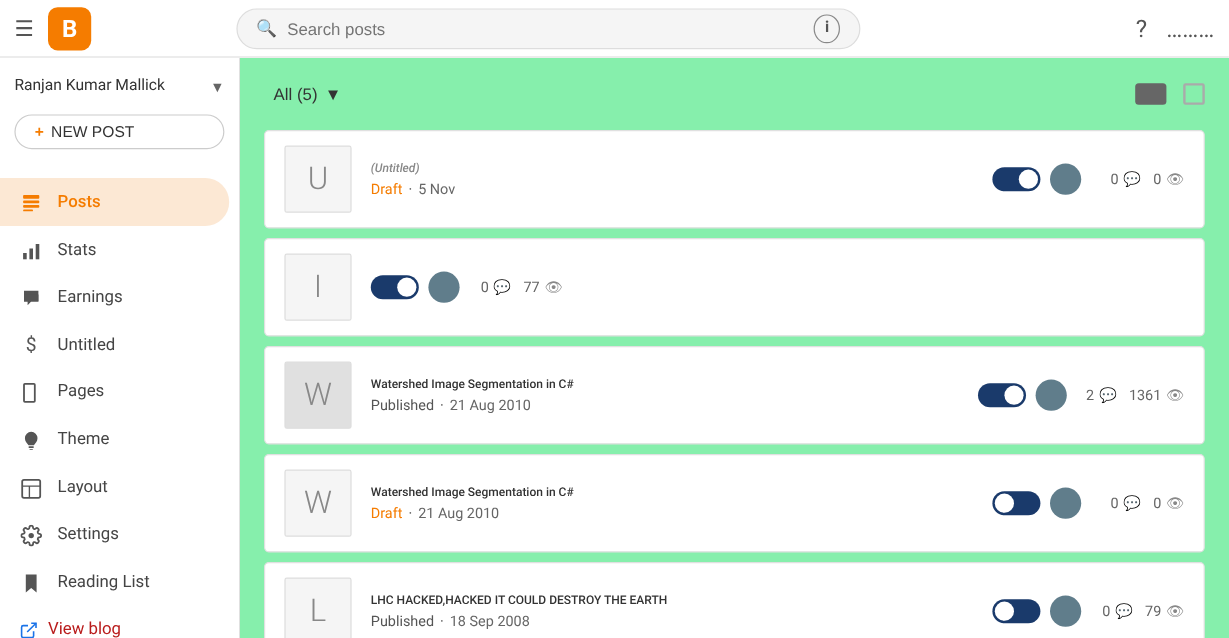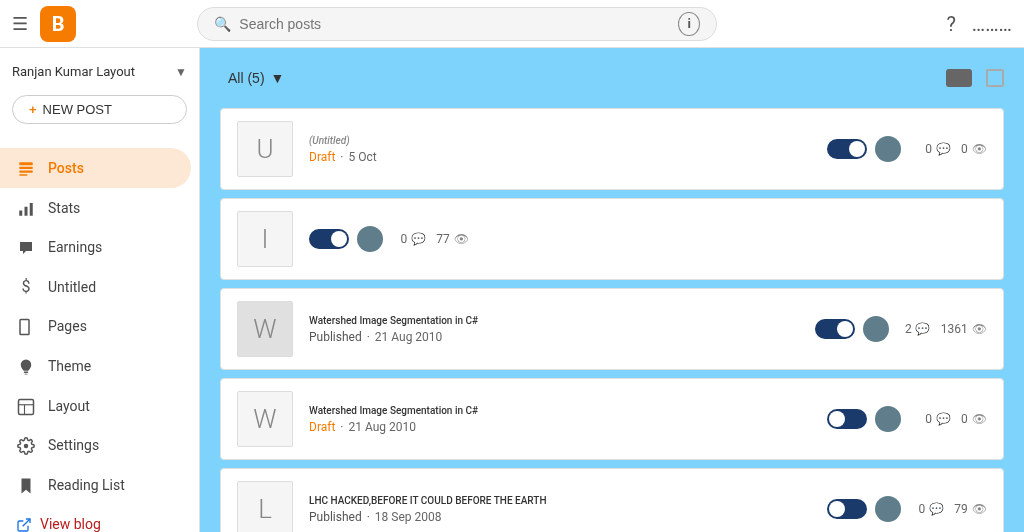--- a/index.html
+++ b/index.html
@@ -78,21 +78,21 @@
 
     
     .view-blog-item {
       display: flex; align-items: center; gap: 8px;
       padding: 10px 16px; cursor: pointer; color: #1a73e8; font-size: 14px;
     }
     .view-blog-icon { color: #1a73e8; font-size: 15px; }
 
     
     .main-content {
-      flex: 1; background: #7dd3fc; overflow-y: auto; padding: 16px 20px;
+      flex: 1; background: #86efac; overflow-y: auto; padding: 16px 20px;
       height: calc(532px - 48px);
     }
     .toolbar {
       display: flex; align-items: center; margin-bottom: 16px;
     }
     .filter-dropdown {
       display: flex; align-items: center; gap: 6px;
       border: none; background: transparent; cursor: pointer;
       font-size: 14px; color: #333; padding: 6px 8px;
       border-radius: 4px;
@@ -160,21 +160,21 @@
   <div class="top-bar-right">
     <span class="help-icon">?</span>
     <span class="grid-icon">………</span>
   </div>
 </div>
 
 <div class="app-body">
 
   <div class="sidebar">
     <div class="account-row">
-      <span class="account-name">Ranjan Kumar Layout</span>
+      <span class="account-name">Ranjan Kumar Mallick</span>
       <span class="chevron-down">▼</span>
     </div>
     <button class="new-post-btn">
       <span class="plus">+</span>
       <span>NEW POST</span>
     </button>
     <div class="sidebar-divider"></div>
 
     <div class="sidebar-item active">
       <span class="si-icon">
@@ -292,21 +292,21 @@
     <div id="posts-list">
         <div class="post-card">
     <div class="post-thumb" style="background:#f5f5f5;">
       <span style="font-size:26px;color:#888;font-weight:300;">U</span>
     </div>
     <div class="post-info">
       <div class="post-title" style="font-style:italic;color:#888;">(Untitled)</div>
       <div class="post-meta">
         <span class="post-status" style="color:#f57c00;">Draft</span>
         <span class="dot"> · </span>
-        <span class="post-date">5 Oct</span>
+        <span class="post-date">5 Nov</span>
       </div>
     </div>
     <div class="post-actions">
       <div class="toggle-switch" style="background:#1a3a6b; width:40px; height:20px; border-radius:10px; position:relative; cursor:pointer;">
         <div style="width:16px;height:16px;background:#fff;border-radius:50%;position:absolute;top:2px;right:2px;left:auto;"></div>
       </div>
       <div class="avatar-small" style="width:26px;height:26px;border-radius:50%;background:#607d8b;display:flex;align-items:center;justify-content:center;color:#fff;font-size:11px;"></div>
     </div>
     <div class="post-stats">
       <span>0</span>
@@ -380,21 +380,21 @@
       <span style="color:#888;">💬</span>
       <span style="margin-left:6px;">0</span>
       <span style="color:#888;">👁</span>
     </div>
   </div>
         <div class="post-card">
     <div class="post-thumb" style="background:#f5f5f5;">
       <span style="font-size:26px;color:#888;font-weight:300;">L</span>
     </div>
     <div class="post-info">
-      <div class="post-title" style="">LHC HACKED,BEFORE IT COULD BEFORE THE EARTH</div>
+      <div class="post-title" style="">LHC HACKED,HACKED IT COULD DESTROY THE EARTH</div>
       <div class="post-meta">
         <span class="post-status" style="color:#555;">Published</span>
         <span class="dot"> · </span>
         <span class="post-date">18 Sep 2008</span>
       </div>
     </div>
     <div class="post-actions">
       <div class="toggle-switch" style="background:#1a3a6b; width:40px; height:20px; border-radius:10px; position:relative; cursor:pointer;">
         <div style="width:16px;height:16px;background:#fff;border-radius:50%;position:absolute;top:2px;left:2px;right:auto;"></div>
       </div>

